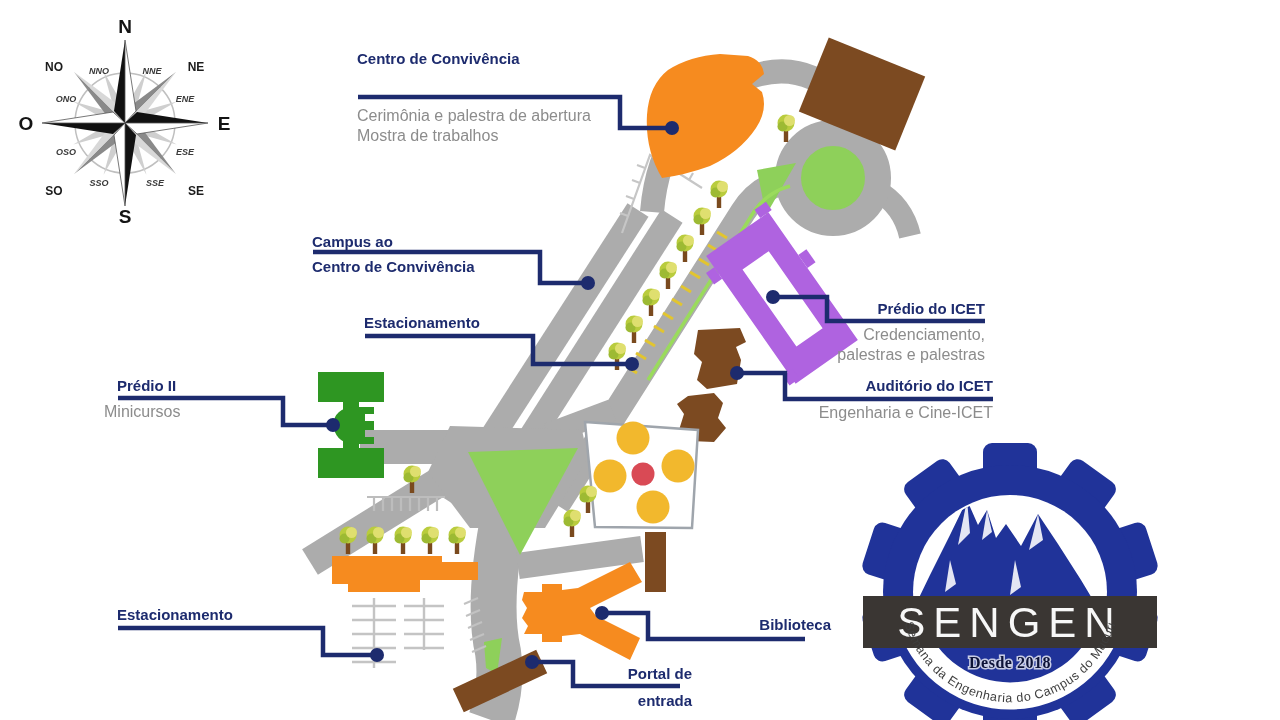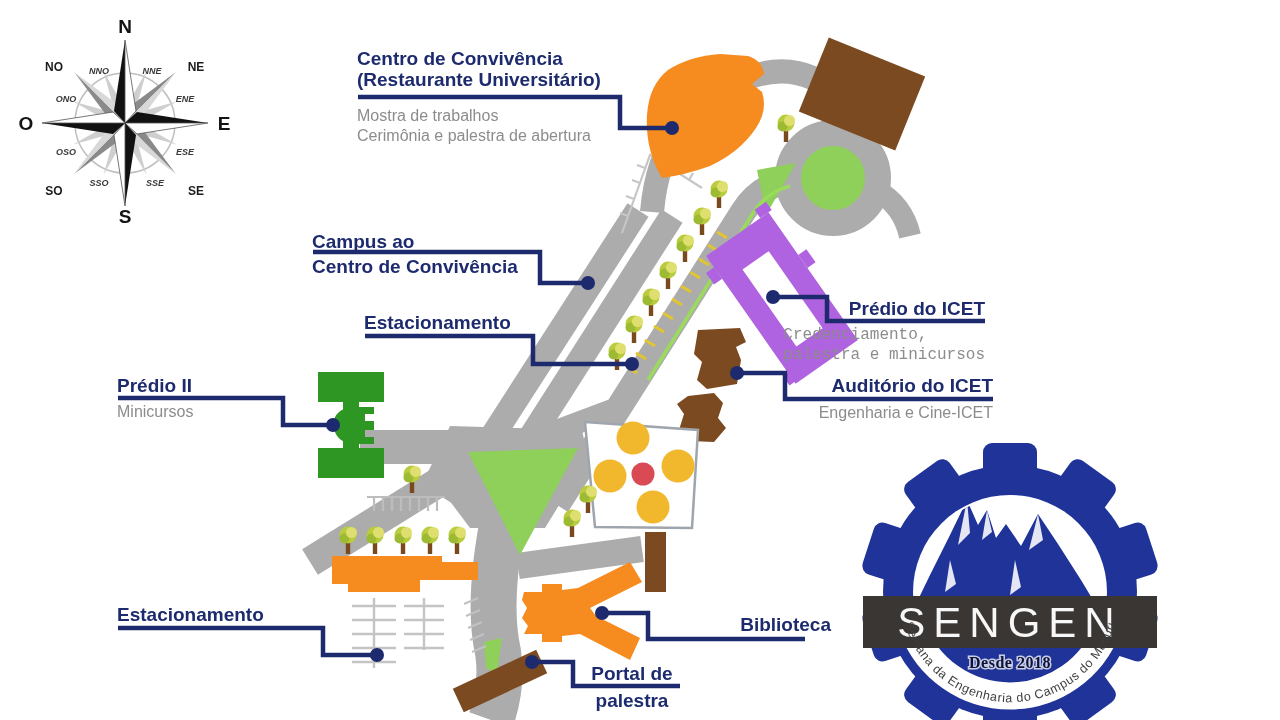--- a/index.html
+++ b/index.html
@@ -1,23 +1,23 @@
 <!DOCTYPE html>
 <html><head>
 <meta charset="utf-8">
 <style>
   html,body{margin:0;padding:0;background:#ffffff;}
   body{font-family:"Liberation Sans",sans-serif;}
   .stage{position:relative;width:1280px;height:720px;background:#ffffff;overflow:hidden;}
   .stage svg{position:absolute;}
   .lbl{position:absolute;white-space:nowrap;}
-  .lbl-title{font-weight:bold;color:#1D2B6E;font-size:19px;line-height:21px;}
+  .lbl-title{font-weight:bold;color:#1D2B6E;font-size:15px;line-height:21px;}
   .lbl-desc{color:#8C8C8C;font-size:16px;line-height:20px;font-weight:normal;}
-  .right-align{text-align:left;}
-  .center-align{text-align:center;}
+  .right-align{text-align:right;}
+  .center-align{text-align:right;}
   
   .c-card{font-size:19px;font-weight:bold;fill:#141414;}
   .c-diag{font-size:12px;font-weight:bold;fill:#1c1c1c;}
   .c-min{font-size:9px;font-style:italic;font-weight:bold;fill:#3a3a3a;}
   text{font-family:"Liberation Sans",sans-serif;}
   .logo-name{font-size:42px;letter-spacing:8px;fill:#F7F7F7;font-weight:normal;}
   .logo-since{font-family:"Liberation Serif",serif;font-weight:bold;font-size:16px;letter-spacing:0.5px;}
   .halo{fill:none;stroke:#ffffff;stroke-width:3;opacity:0.75;}
   .since-main{fill:#0D1338;}
   .logo-tag{font-size:12.5px;fill:#3E3E3E;letter-spacing:0.6px;}
@@ -273,48 +273,47 @@
       <circle cx="773" cy="297" r="7"></circle>
         <circle cx="737" cy="373" r="7"></circle>
       <circle cx="602" cy="613" r="7"></circle>
         <circle cx="532" cy="662" r="7"></circle>
       <circle cx="377" cy="655" r="7"></circle>
     </g>
   </svg>
 
   <div class="lbl lbl-title" style="left:357px;top:48px;">
     <div>Centro de Convivência</div>
-    <div>(Restaurante Universitário)</div>
   </div>
   <div class="lbl lbl-desc" style="left:357px;top:106px;">
+    <div>Cerimônia e palestra de abertura</div>
     <div>Mostra de trabalhos</div>
-    <div>Cerimônia e palestra de abertura</div>
   </div>
 
   <div class="lbl lbl-title" style="left:312px;top:231px;">Campus ao</div>
   <div class="lbl lbl-title" style="left:312px;top:256px;">Centro de Convivência</div>
 
   <div class="lbl lbl-title" style="left:364px;top:312px;">Estacionamento</div>
 
   <div class="lbl lbl-title" style="left:117px;top:375px;text-align:right;">Prédio II</div>
-  <div class="lbl lbl-desc" style="left:117px;top:402px;text-align:right;">Minicursos</div>
+  <div class="lbl lbl-desc" style="left:104px;top:402px;text-align:right;">Minicursos</div>
 
   <div class="lbl lbl-title right-align" style="right:295px;top:298px;">Prédio do ICET</div>
-  <div class="lbl lbl-desc right-align" style="right:295px;top:325px;font-family:Liberation Mono, monospace;">
+  <div class="lbl lbl-desc right-align" style="right:295px;top:325px;">
     <div>Credenciamento,</div>
-    <div>palestra e minicursos</div>
+    <div>palestras e palestras</div>
   </div>
 
   <div class="lbl lbl-title right-align" style="right:287px;top:375px;">Auditório do ICET</div>
   <div class="lbl lbl-desc right-align" style="right:287px;top:403px;">Engenharia e Cine-ICET</div>
 
   <div class="lbl lbl-title right-align" style="right:449px;top:614px;">Biblioteca</div>
 
   <div class="lbl lbl-title center-align" style="left:572px;top:663px;width:120px;">Portal de</div>
-  <div class="lbl lbl-title center-align" style="left:572px;top:690px;width:120px;">palestra</div>
+  <div class="lbl lbl-title center-align" style="left:572px;top:690px;width:120px;">entrada</div>
 
   <div class="lbl lbl-title" style="left:117px;top:604px;">Estacionamento</div>
 
   <svg style="left:855px;top:440px;" width="310" height="280" viewBox="0 0 310 280">
     <defs>
       <clipPath id="mountainClip">
           <circle cx="155" cy="152" r="95"></circle>
         </clipPath>
       <clipPath id="chordClip">
           <rect x="0" y="208" width="310" height="72"></rect>

